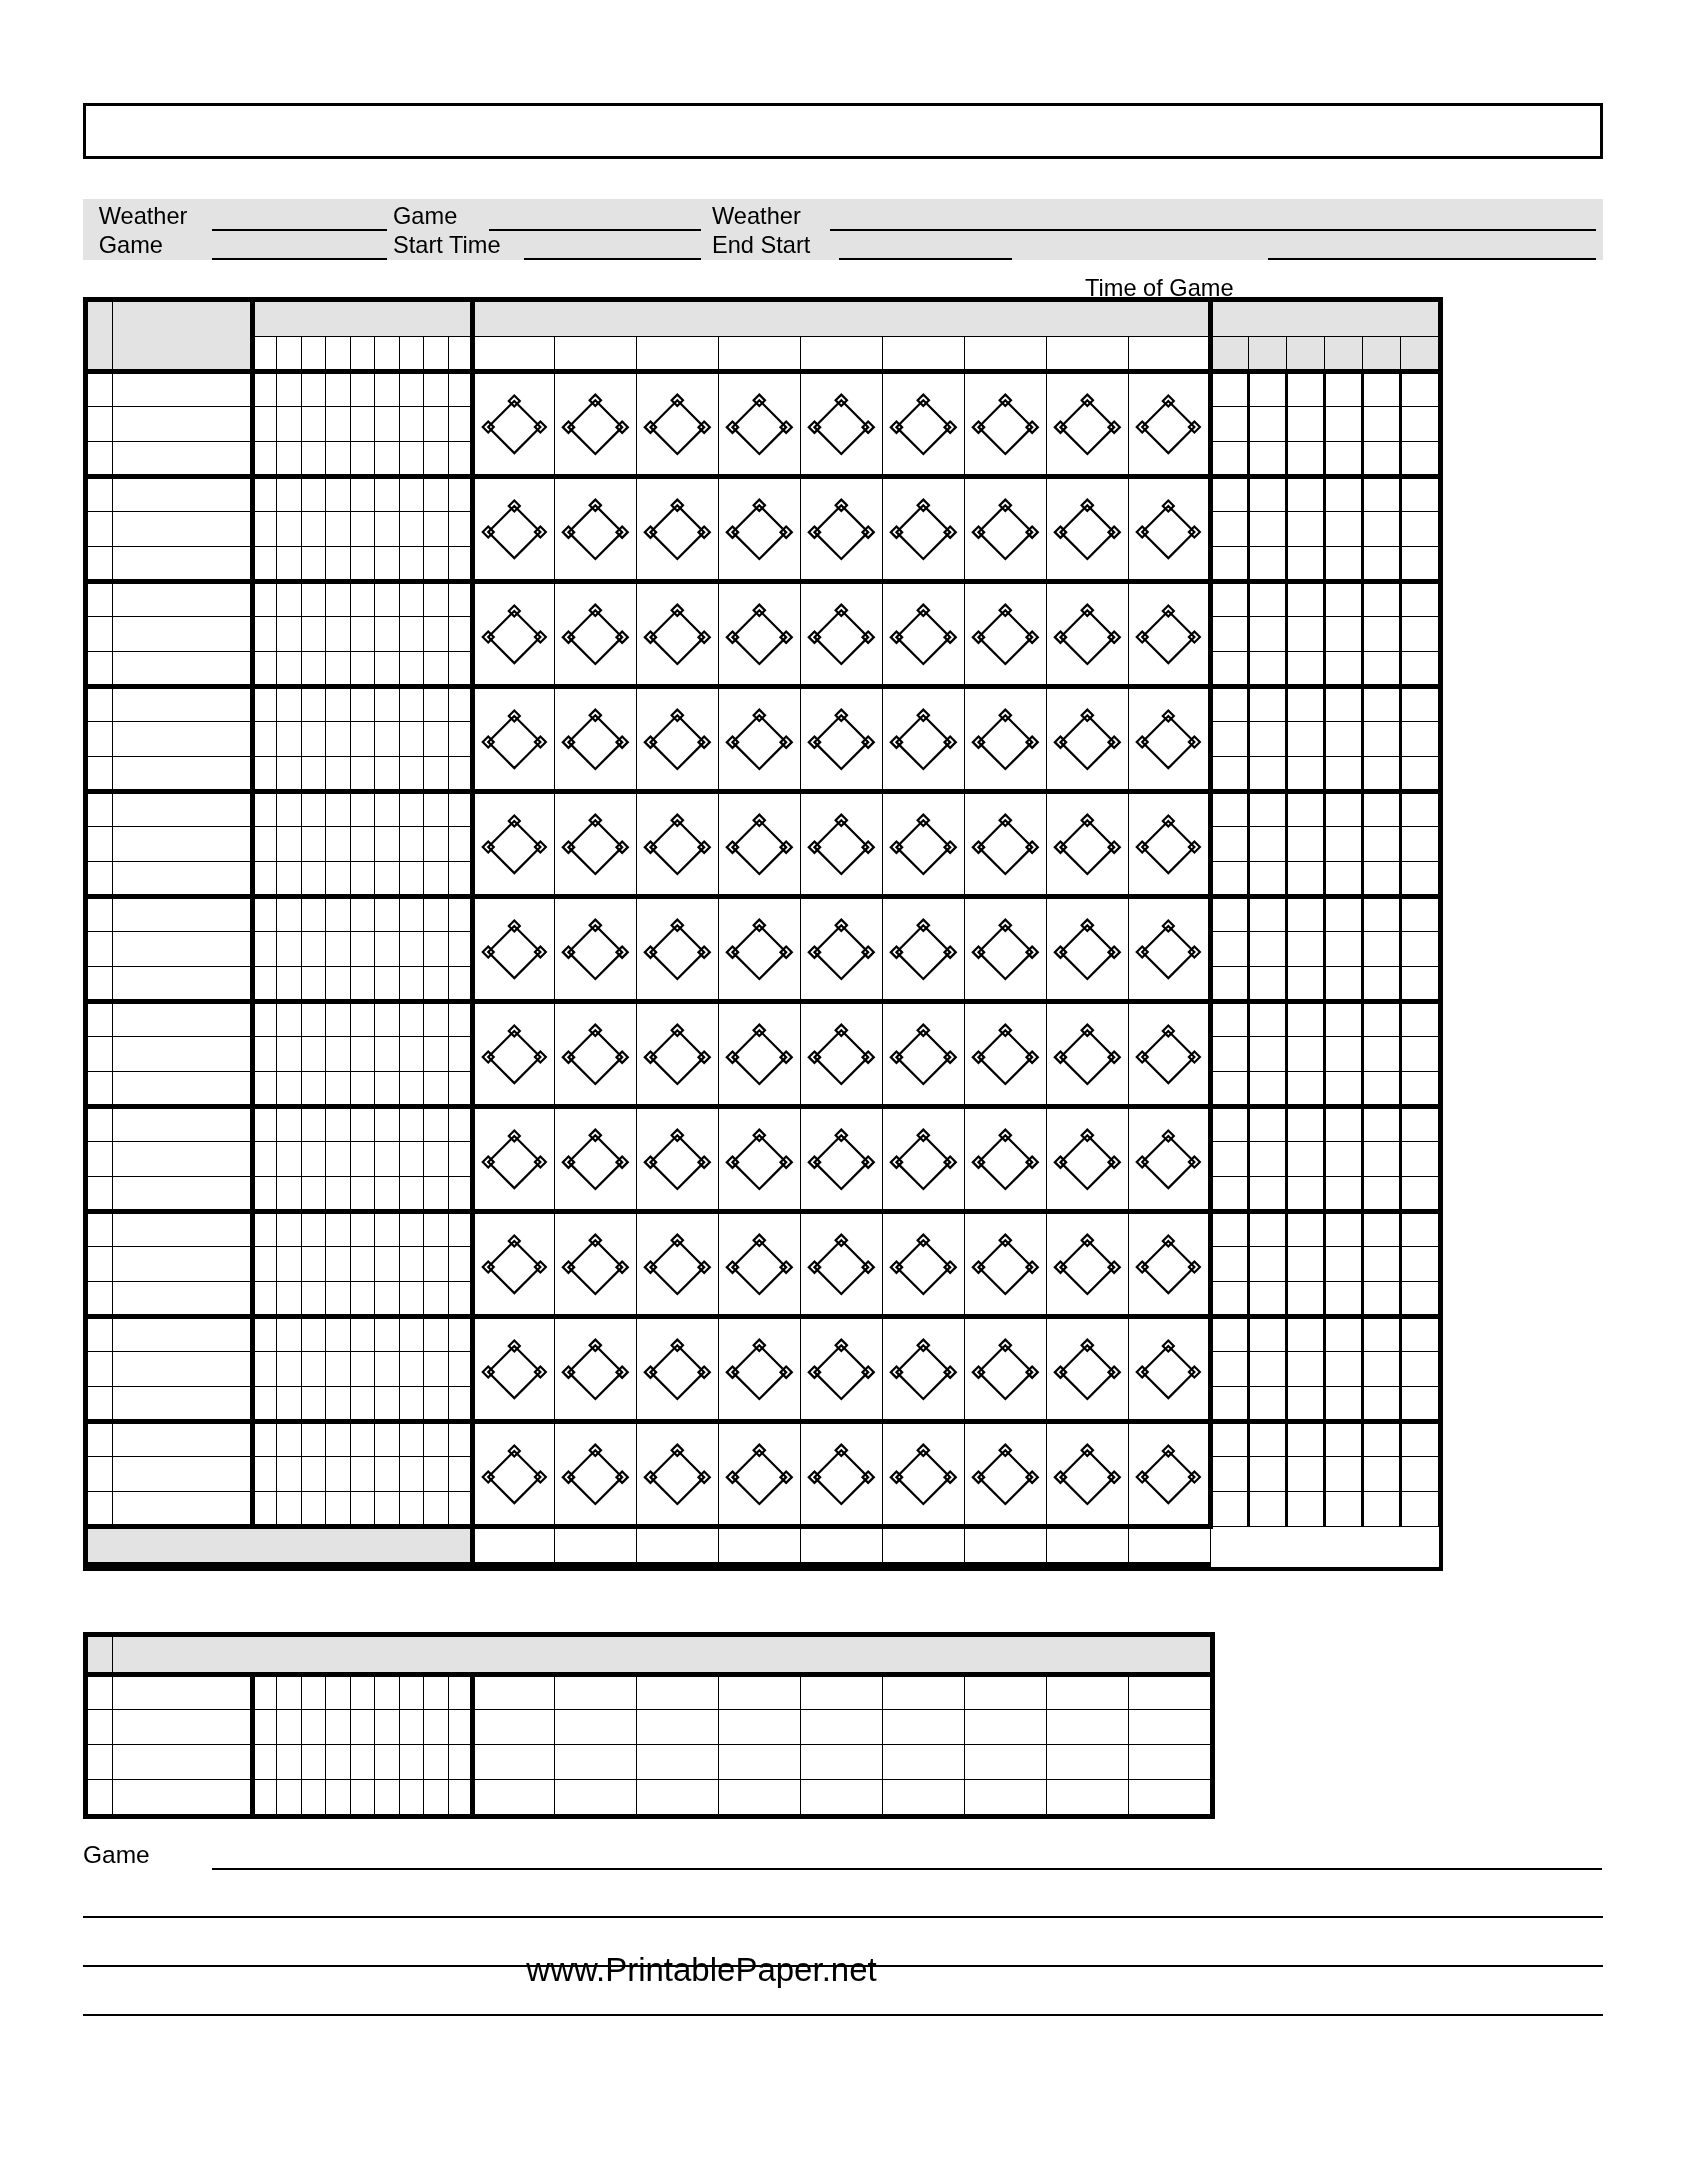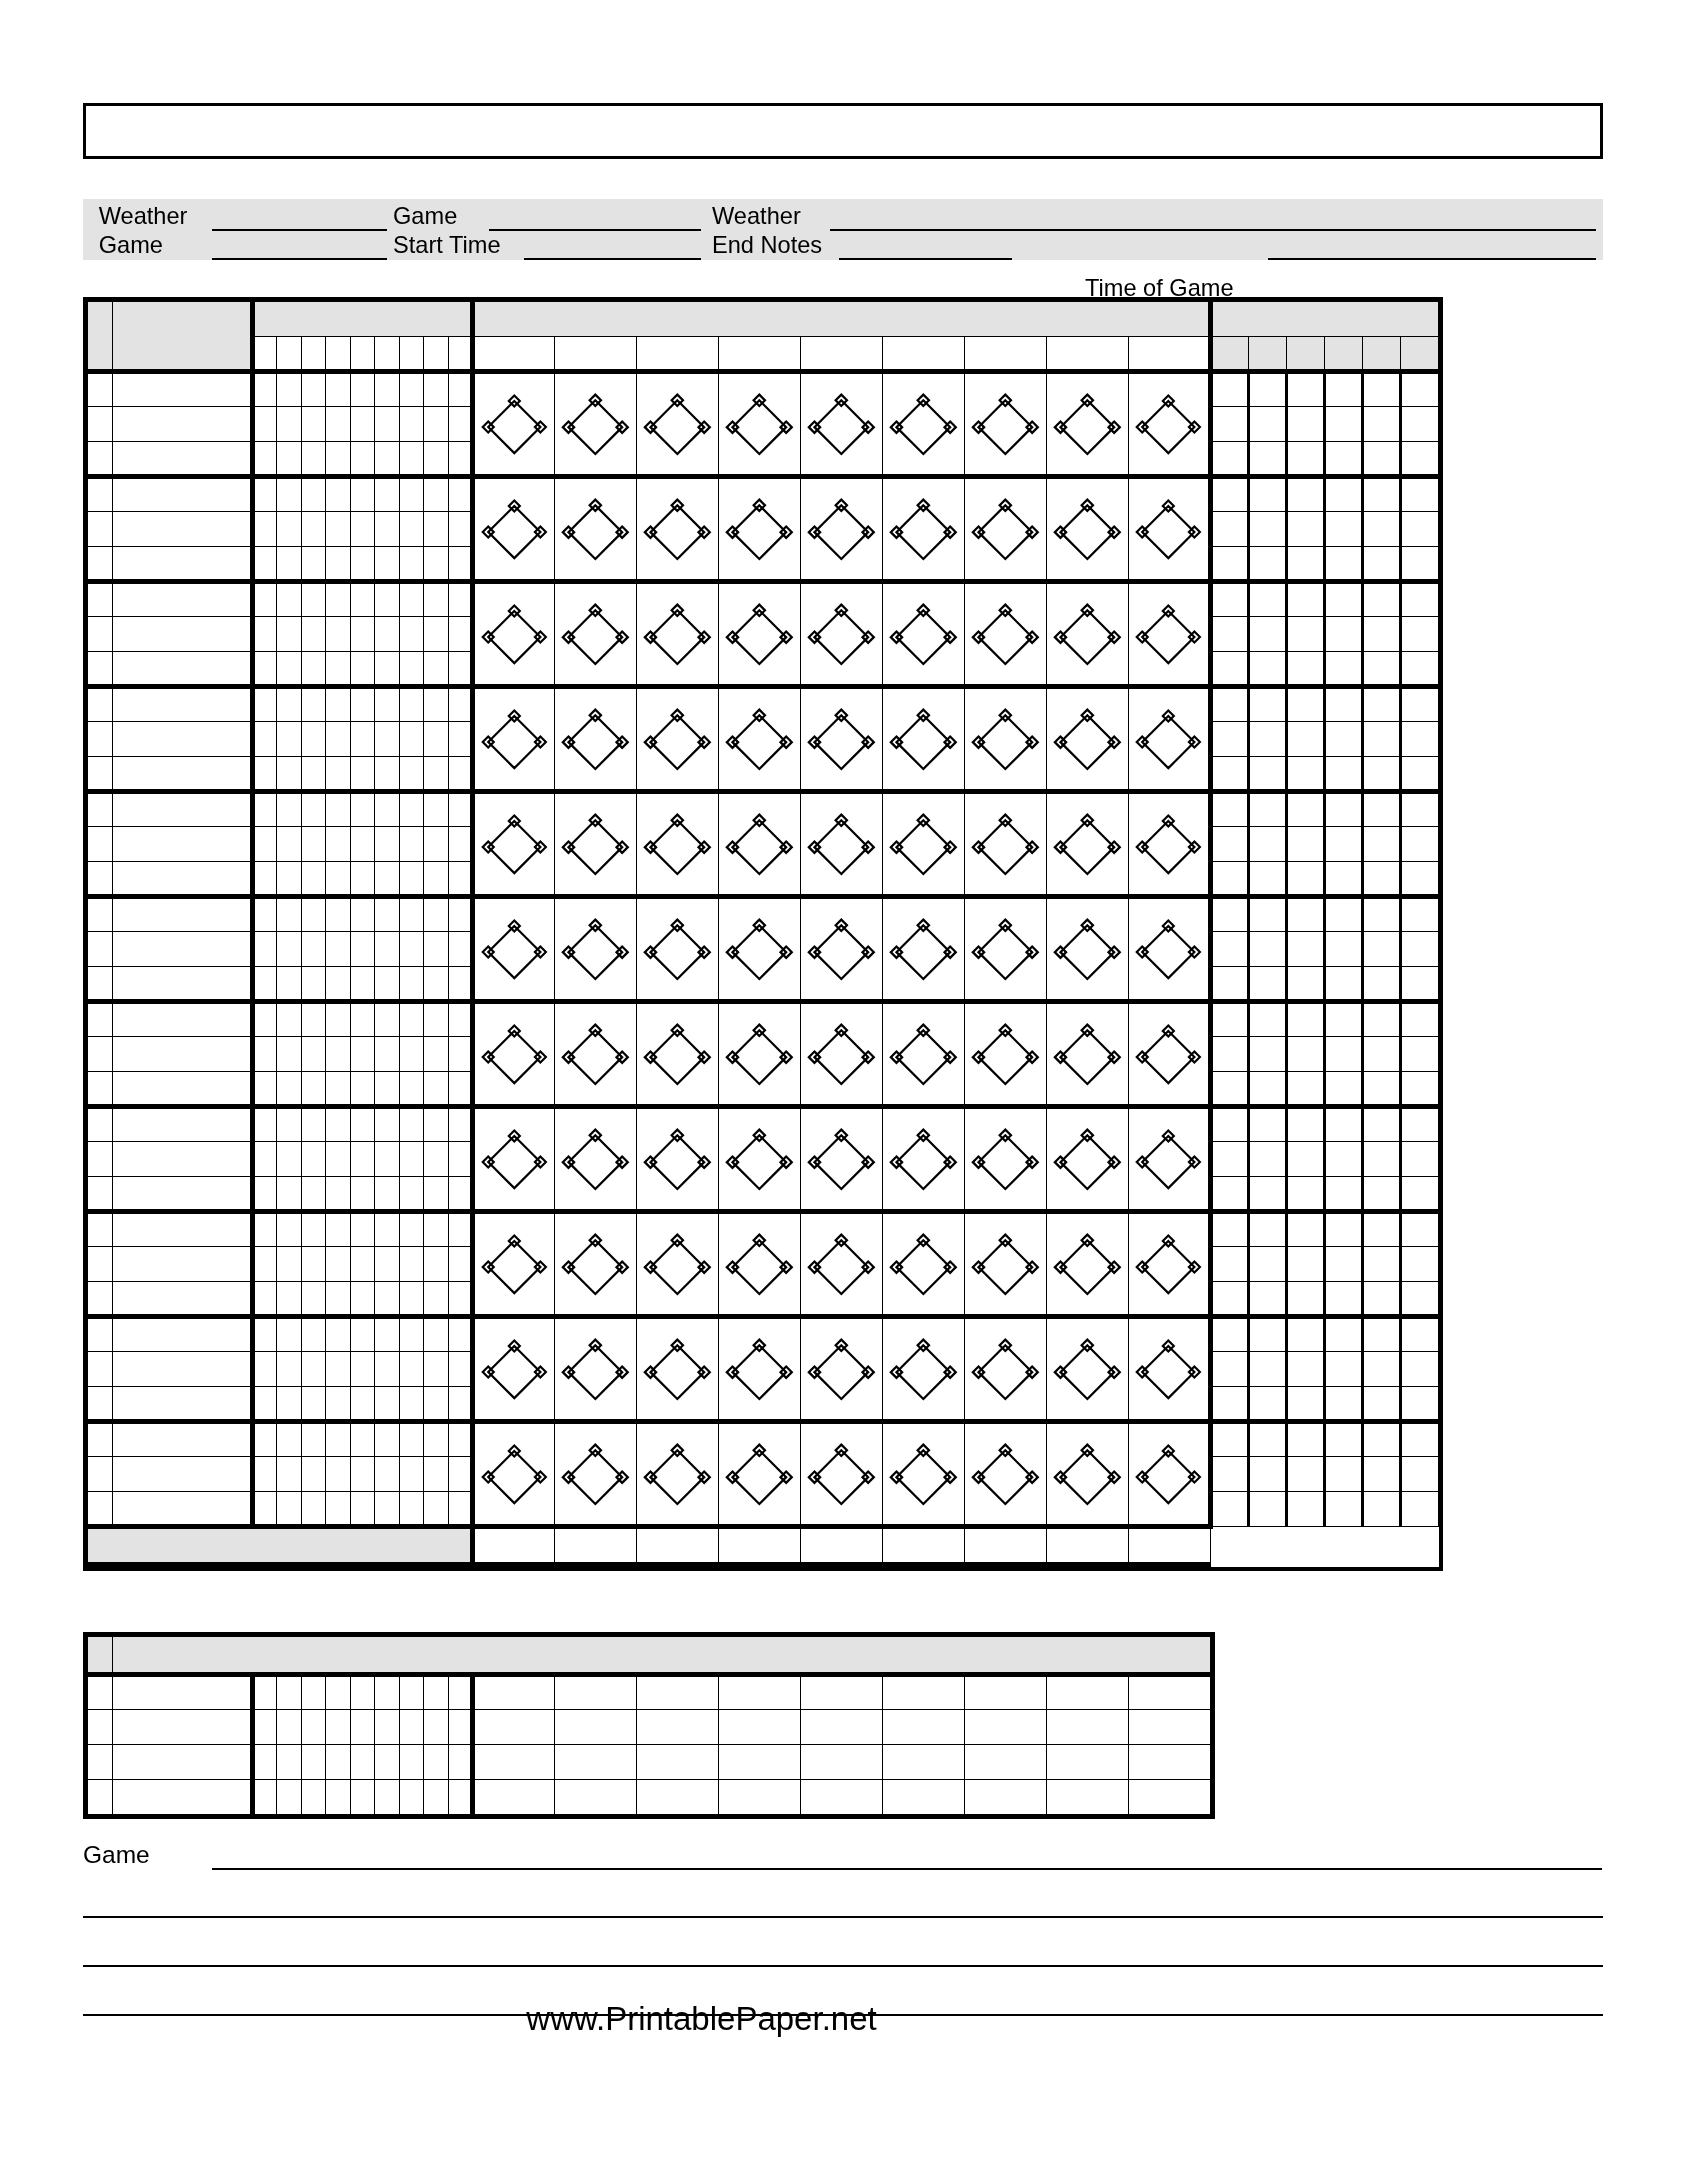--- a/index.html
+++ b/index.html
@@ -74,21 +74,21 @@
   .opLabel { background:#e3e3e3; font-size:25px; text-align:left; padding-left:12.2px; border:1.7px solid #000;}
   .opHash  { background:#e3e3e3; font-size:25px; text-align:center; border:1.7px solid #000;}
 
   
   #notes { position:absolute; left:83px; top:1843px; width:1520px; }
   .notesLabel { position:absolute; left:0; top:-1.7px; font-size:24.5px; }
   .nline { position:absolute; border-bottom:2.6px solid #000; height:0; }
 
   
   #footer {
-    position:absolute; left:0; top:2000px; width:1403px; text-align:center;
+    position:absolute; left:0; top:1951px; width:1403px; text-align:center;
     font-size:33px; letter-spacing:0px;
   }
 </style>
 </head>
 <body>
 
 <div id="titlebox"></div>
 
 <div id="infoband">
   <span class="inf" style="left:15.7px; top:1.7px;">Weather</span>
@@ -99,21 +99,21 @@
 
   <span class="inf" style="left:629px; top:1.7px;">Weather</span>
   <span class="infline" style="left:747px; top:30px; width:766px;"></span>
 
   <span class="inf" style="left:15.7px; top:31px;">Game</span>
   <span class="infline" style="left:129px; top:59px; width:175px;"></span>
 
   <span class="inf" style="left:310px; top:31px;">Start Time</span>
   <span class="infline" style="left:441px; top:59px; width:177px;"></span>
 
-  <span class="inf" style="left:629px; top:31px;">End Notes</span>
+  <span class="inf" style="left:629px; top:31px;">End Start</span>
   <span class="infline" style="left:756px; top:59px; width:173px;"></span>
 
   <span class="inf" style="left:1002px; top:31px;margin-top:43px;">Time of Game</span>
   <span class="infline" style="left:1185px; top:59px; width:328px;"></span>
 </div>
 
 <div id="sheet">
   <table class="grid" id="maintable">
     <colgroup id="maincols">
         <col style="width: 24.5px;">

